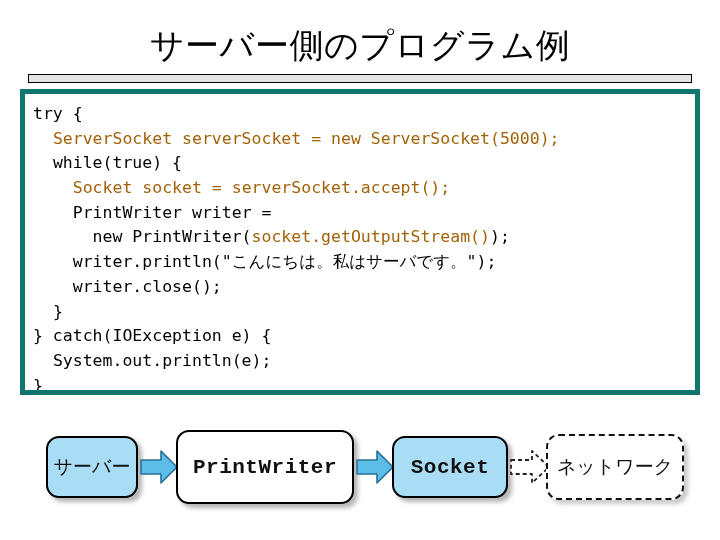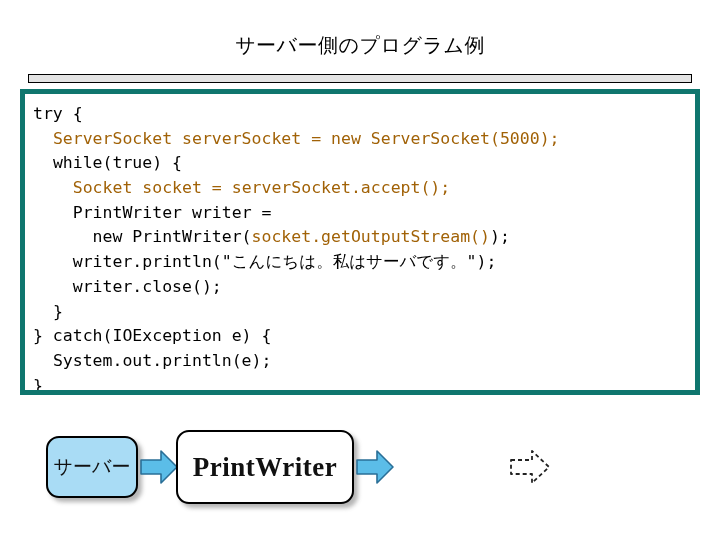--- a/index.html
+++ b/index.html
@@ -16,21 +16,21 @@
   }
 
   
   .slide-title {
     position: absolute;
     left: 0;
     top: 26px;
     width: 720px;
     text-align: center;
     font-family: "DejaVu Sans", "Liberation Sans", sans-serif;
-    font-size: 20px;
+    font-size: 34px;
     line-height: 38px;
     color: #000000;
     letter-spacing: 0.5px;
     white-space: nowrap;
   }
 
   
   .title-rule {
     position: absolute;
     left: 28px;
@@ -96,22 +96,22 @@
     background: #ffffff;
     box-shadow: 4px 4px 4px rgba(120,120,120,0.40);
   }
 
   .node-label-jp {
     font-family: "DejaVu Sans", "Liberation Sans", sans-serif;
     font-size: 19px;
     white-space: nowrap;
   }
   .node-label-mono {
-    font-family: Liberation Serif, serif;
-    font-size: 27px;
+    font-family: Liberation Mono, monospace;
+    font-size: 21px;
     font-weight: bold;
     letter-spacing: 0.5px;
     white-space: nowrap;
   }
 
   
   #node-server   { left: 46px;  top: 24px; width: 92px;  height: 62px; }
   #node-pw       { left: 176px; top: 18px; width: 178px; height: 74px; }
   #node-socket   { left: 392px; top: 24px; width: 116px; height: 62px; }
   #node-network  { left: 546px; top: 22px; width: 138px; height: 66px; }
@@ -147,21 +147,27 @@
   <div class="node white" id="node-pw">
     <span class="node-label-mono">PrintWriter</span>
   </div>
 
   <div class="arrow" id="arrow-2">
     <svg width="40" height="40" viewBox="0 0 40 40">
       <polygon points="2,13 22,13 22,4 38,20 22,36 22,27 2,27" fill="#5bbde8" stroke="#2a6f97" stroke-width="1.6" stroke-linejoin="round"></polygon>
     </svg>
   </div>
 
+  <div class="node blue" id="node-socket">
+    <span class="node-label-mono">Socket</span>
+  </div>
 
   <div class="arrow" id="arrow-3">
     <svg width="44" height="44" viewBox="0 0 44 44">
       <polygon points="3,15 24,15 24,6 41,22 24,38 24,29 3,29" fill="#ffffff" stroke="#222222" stroke-width="1.8" stroke-dasharray="4,3" stroke-linejoin="round"></polygon>
     </svg>
   </div>
 
+  <div class="node dashed" id="node-network">
+    <span class="node-label-jp">ネットワーク</span>
+  </div>
 
 </div>
 
 </body></html>

